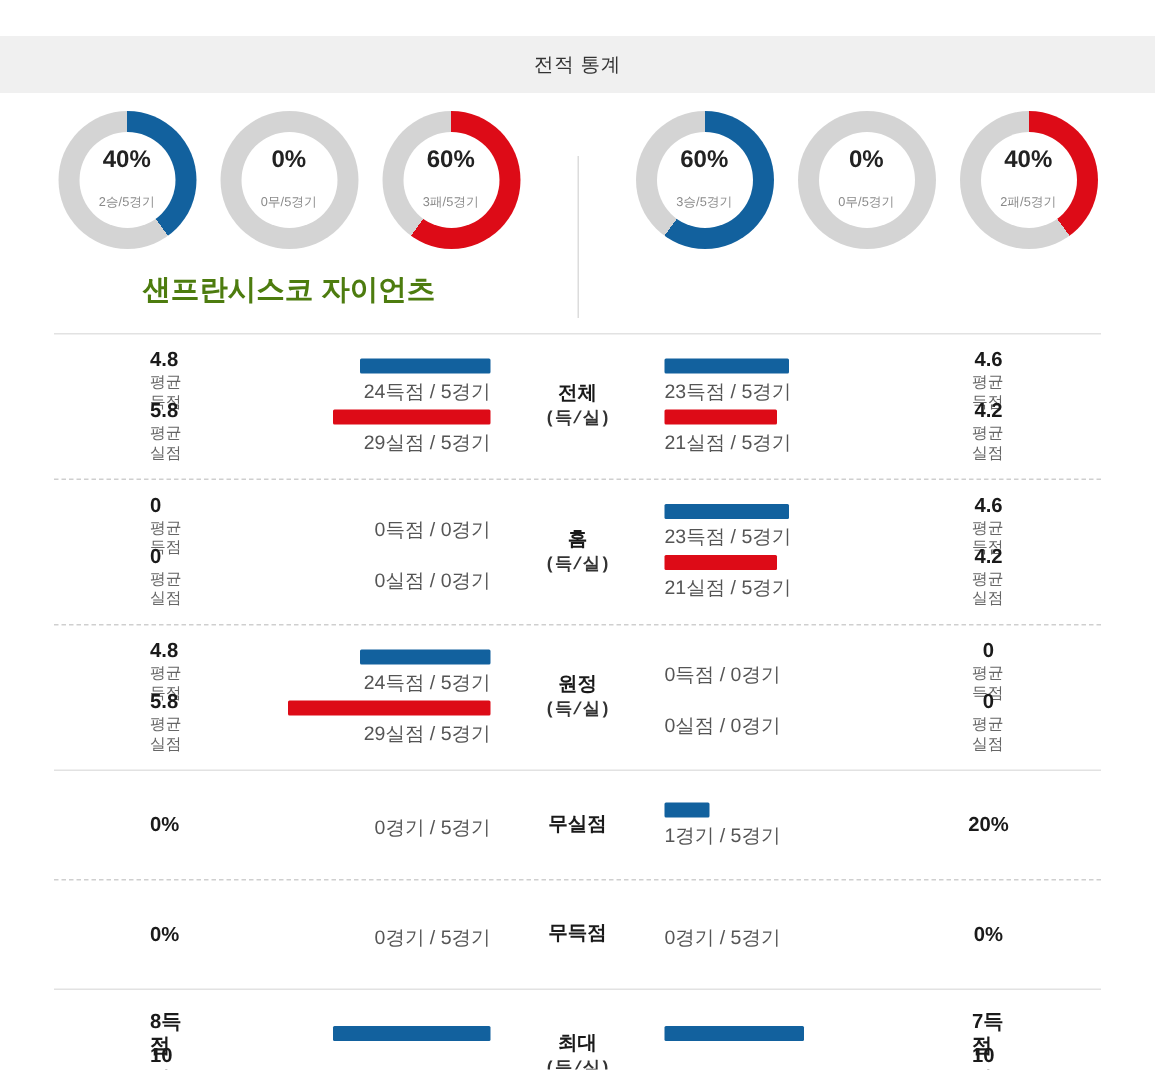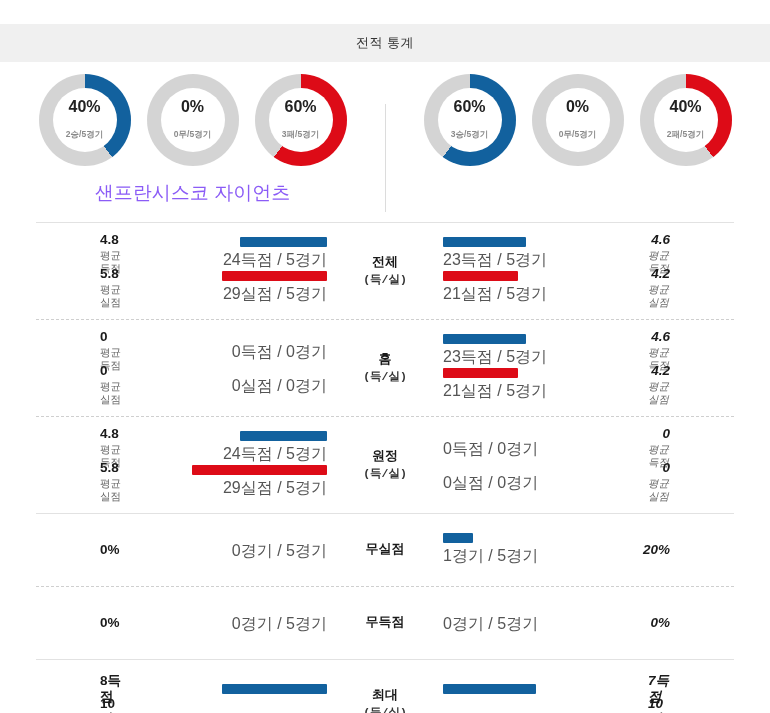--- a/index.html
+++ b/index.html
@@ -72,27 +72,26 @@
   .donut .pct {
     font-size: 16px;
     font-weight: bold;
     line-height: 1.05;
     color: #222;
   }
   .donut .sub {
     font-size: 8.5px;
     color: #8a8a8a;
     margin-top: 2px;
-    font-weight: bold;
   }
   .team-name {
     margin-top: 14px;
     font-size: 19px;
-    font-weight: normal;
-    color: #8b5cf6;
+    font-weight: bold;
+    color: #4d7c0f;
   }
 
   
   .stats {
     padding: 0 36px;
   }
   .group {
     padding: 14px 0 14px 0;
   }
   .group.solid-top { border-top: 1px solid #e2e2e2; }
@@ -103,21 +102,21 @@
     align-items: center;
     height: 34px;
   }
   .cell-val {
     width: 86px;
     display: flex;
     flex-direction: column;
     justify-content: center;
   }
   .cell-val.left { align-items: flex-start; padding-left: 64px; }
-  .cell-val.right { align-items: flex-end; padding-right: 64px; font-style: italic; }
+  .cell-val.right { align-items: center; padding-right: 64px; }
   .big {
     font-size: 13.5px;
     font-weight: bold;
     color: #1a1a1a;
     line-height: 1.15;
   }
   .small {
     font-size: 10.5px;
     color: #666;
     line-height: 1.3;
@@ -130,21 +129,21 @@
     justify-content: center;
     height: 34px;
   }
   .bar-wrap.l { align-items: flex-end; padding-right: 10px; }
   .bar-wrap.r { align-items: flex-start; padding-left: 10px; }
   .bar {
     height: 10px;
     border-radius: 1px;
   }
   .barlabel {
-    font-size: 16px;
+    font-size: 13px;
     color: #555;
     margin-top: 3px;
   }
   .center-label {
     width: 96px;
     text-align: center;
     font-size: 13px;
     font-weight: bold;
     color: #1a1a1a;
     line-height: 1.35;

